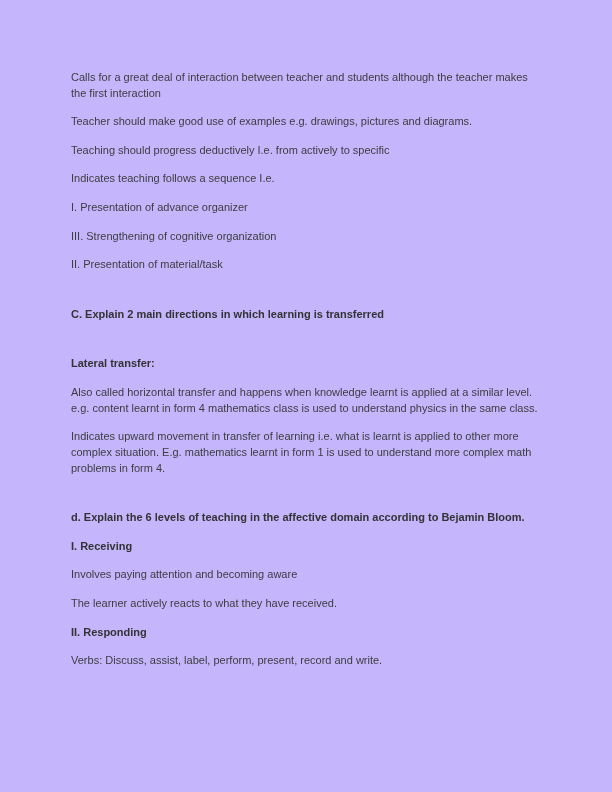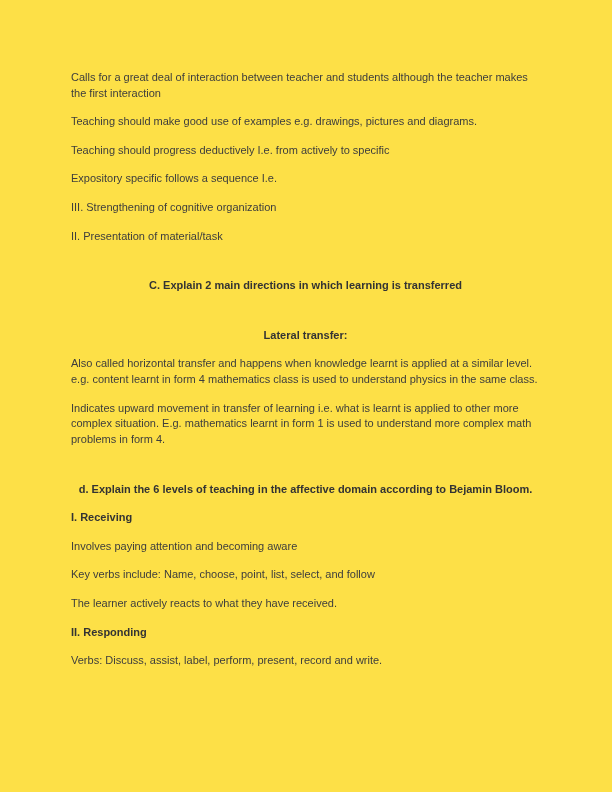--- a/index.html
+++ b/index.html
@@ -5,59 +5,58 @@
   * { margin: 0; padding: 0; box-sizing: border-box; }
   html, body {
     width: 612px;
     height: 792px;
     background: #ffffff;
     font-family: "Liberation Sans", "DejaVu Sans", sans-serif;
   }
   .page {
     width: 612px;
     height: 792px;
-    background: #fde047;
+    background: #c4b5fd;
     padding: 70px 72px 40px 71px;
     overflow: hidden;
   }
   .content {
     width: 100%;
     color: #3d3d3d;
     font-size: 11px;
     line-height: 1.42;
   }
   .para {
     margin-bottom: 13px;
     font-weight: normal;
   }
   .para.bold {
     font-weight: bold;
     color: #333333;
   }
   .para.gap {
     margin-top: 34px;
-    text-align: center;
   }
 </style>
 </head>
 <body>
 
 <div class="page">
   <div class="content" id="paragraph-container">
       <p class="para">Calls for a great deal of interaction between teacher and students although the teacher makes the first interaction</p>
-      <p class="para">Teaching should make good use of examples e.g. drawings, pictures and diagrams.</p>
+      <p class="para">Teacher should make good use of examples e.g. drawings, pictures and diagrams.</p>
       <p class="para">Teaching should progress deductively I.e. from actively to specific</p>
-      <p class="para">Expository specific follows a sequence I.e.</p>
+      <p class="para">Indicates teaching follows a sequence I.e.</p>
+      <p class="para">I. Presentation of advance organizer</p>
       <p class="para">III. Strengthening of cognitive organization</p>
       <p class="para">II. Presentation of material/task</p>
       <p class="para bold gap">C. Explain 2 main directions in which learning is transferred</p>
       <p class="para bold gap">Lateral transfer:</p>
       <p class="para">Also called horizontal transfer and happens when knowledge learnt is applied at a similar level. e.g. content learnt in form 4 mathematics class is used to understand physics in the same class.</p>
       <p class="para">Indicates upward movement in transfer of learning i.e. what is learnt is applied to other more complex situation. E.g. mathematics learnt in form 1 is used to understand more complex math problems in form 4.</p>
       <p class="para bold gap">d. Explain the 6 levels of teaching in the affective domain according to Bejamin Bloom.</p>
       <p class="para bold">I. Receiving</p>
       <p class="para">Involves paying attention and becoming aware</p>
-      <p class="para">Key verbs include: Name, choose, point, list, select, and follow</p>
       <p class="para">The learner actively reacts to what they have received.</p>
       <p class="para bold">II. Responding</p>
       <p class="para">Verbs: Discuss, assist, label, perform, present, record and write.</p>
     </div>
 </div>
 
 </body></html>

